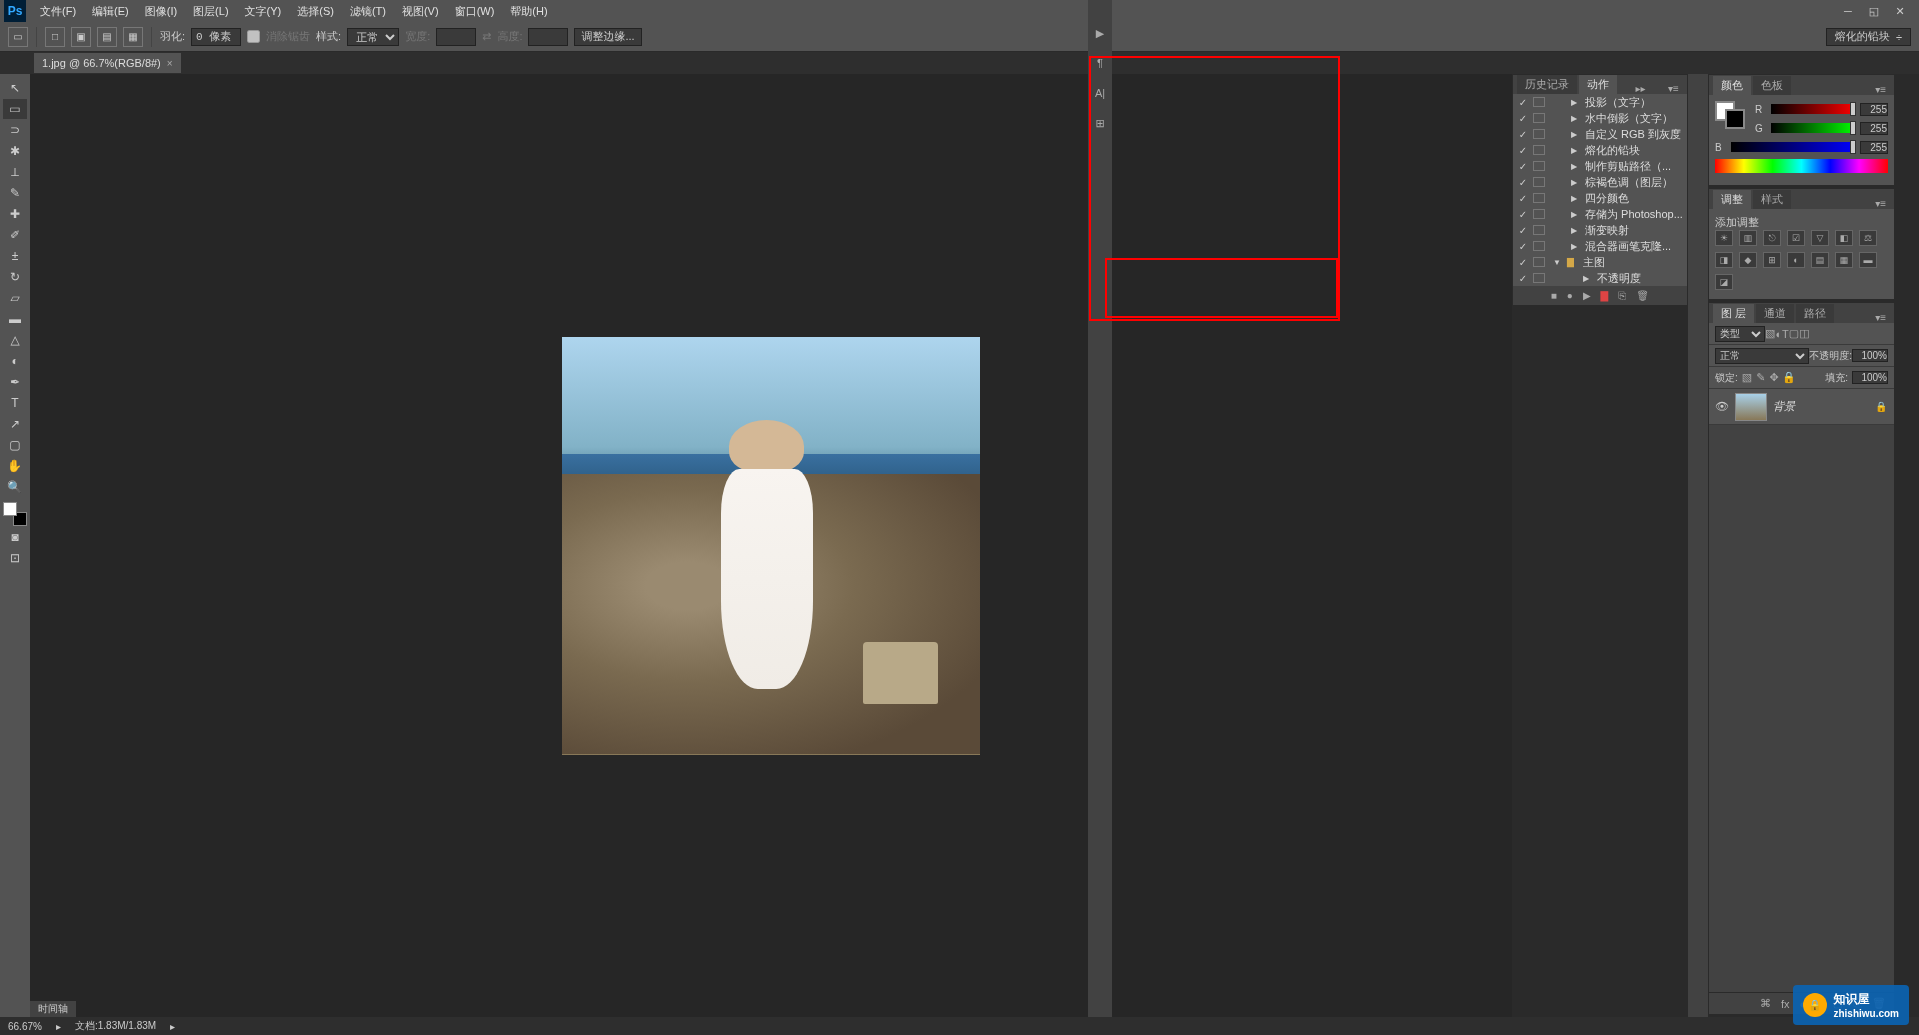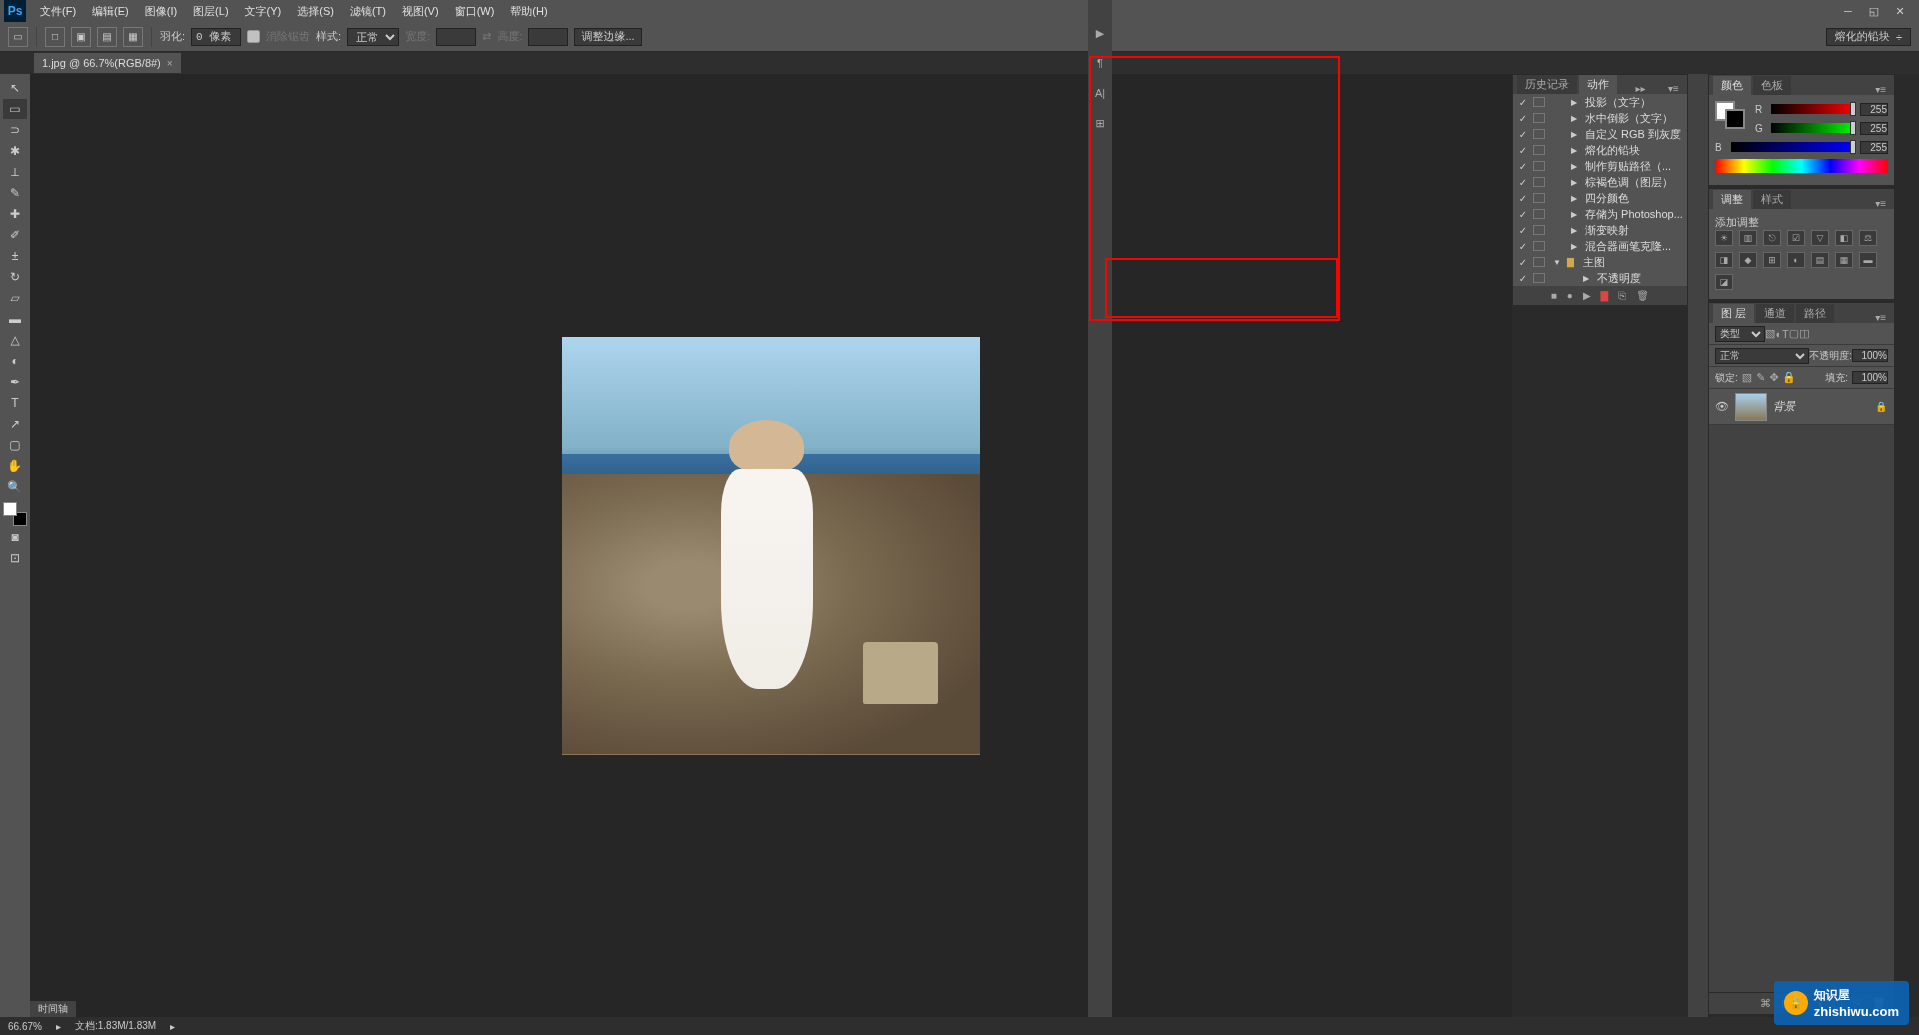--- a/index.html
+++ b/index.html
@@ -477,15 +477,15 @@
   <span class="status-item">▸</span>
 </div>
 
 <div class="red-box" style="left:1089px;top:56px;width:251px;height:265px;"></div>
 <div class="red-box" style="left:1105px;top:258px;width:233px;height:60px;"></div>
 
 <div class="watermark">
   <div class="watermark-icon">🔒</div>
   <div>
     <div style="font-size:12px">知识屋</div>
-    <div style="font-size:13px">zhishiwu.com</div>
+    <div style="font-size:10px">zhishiwu.com</div>
   </div>
 </div>
 
 </body></html>

